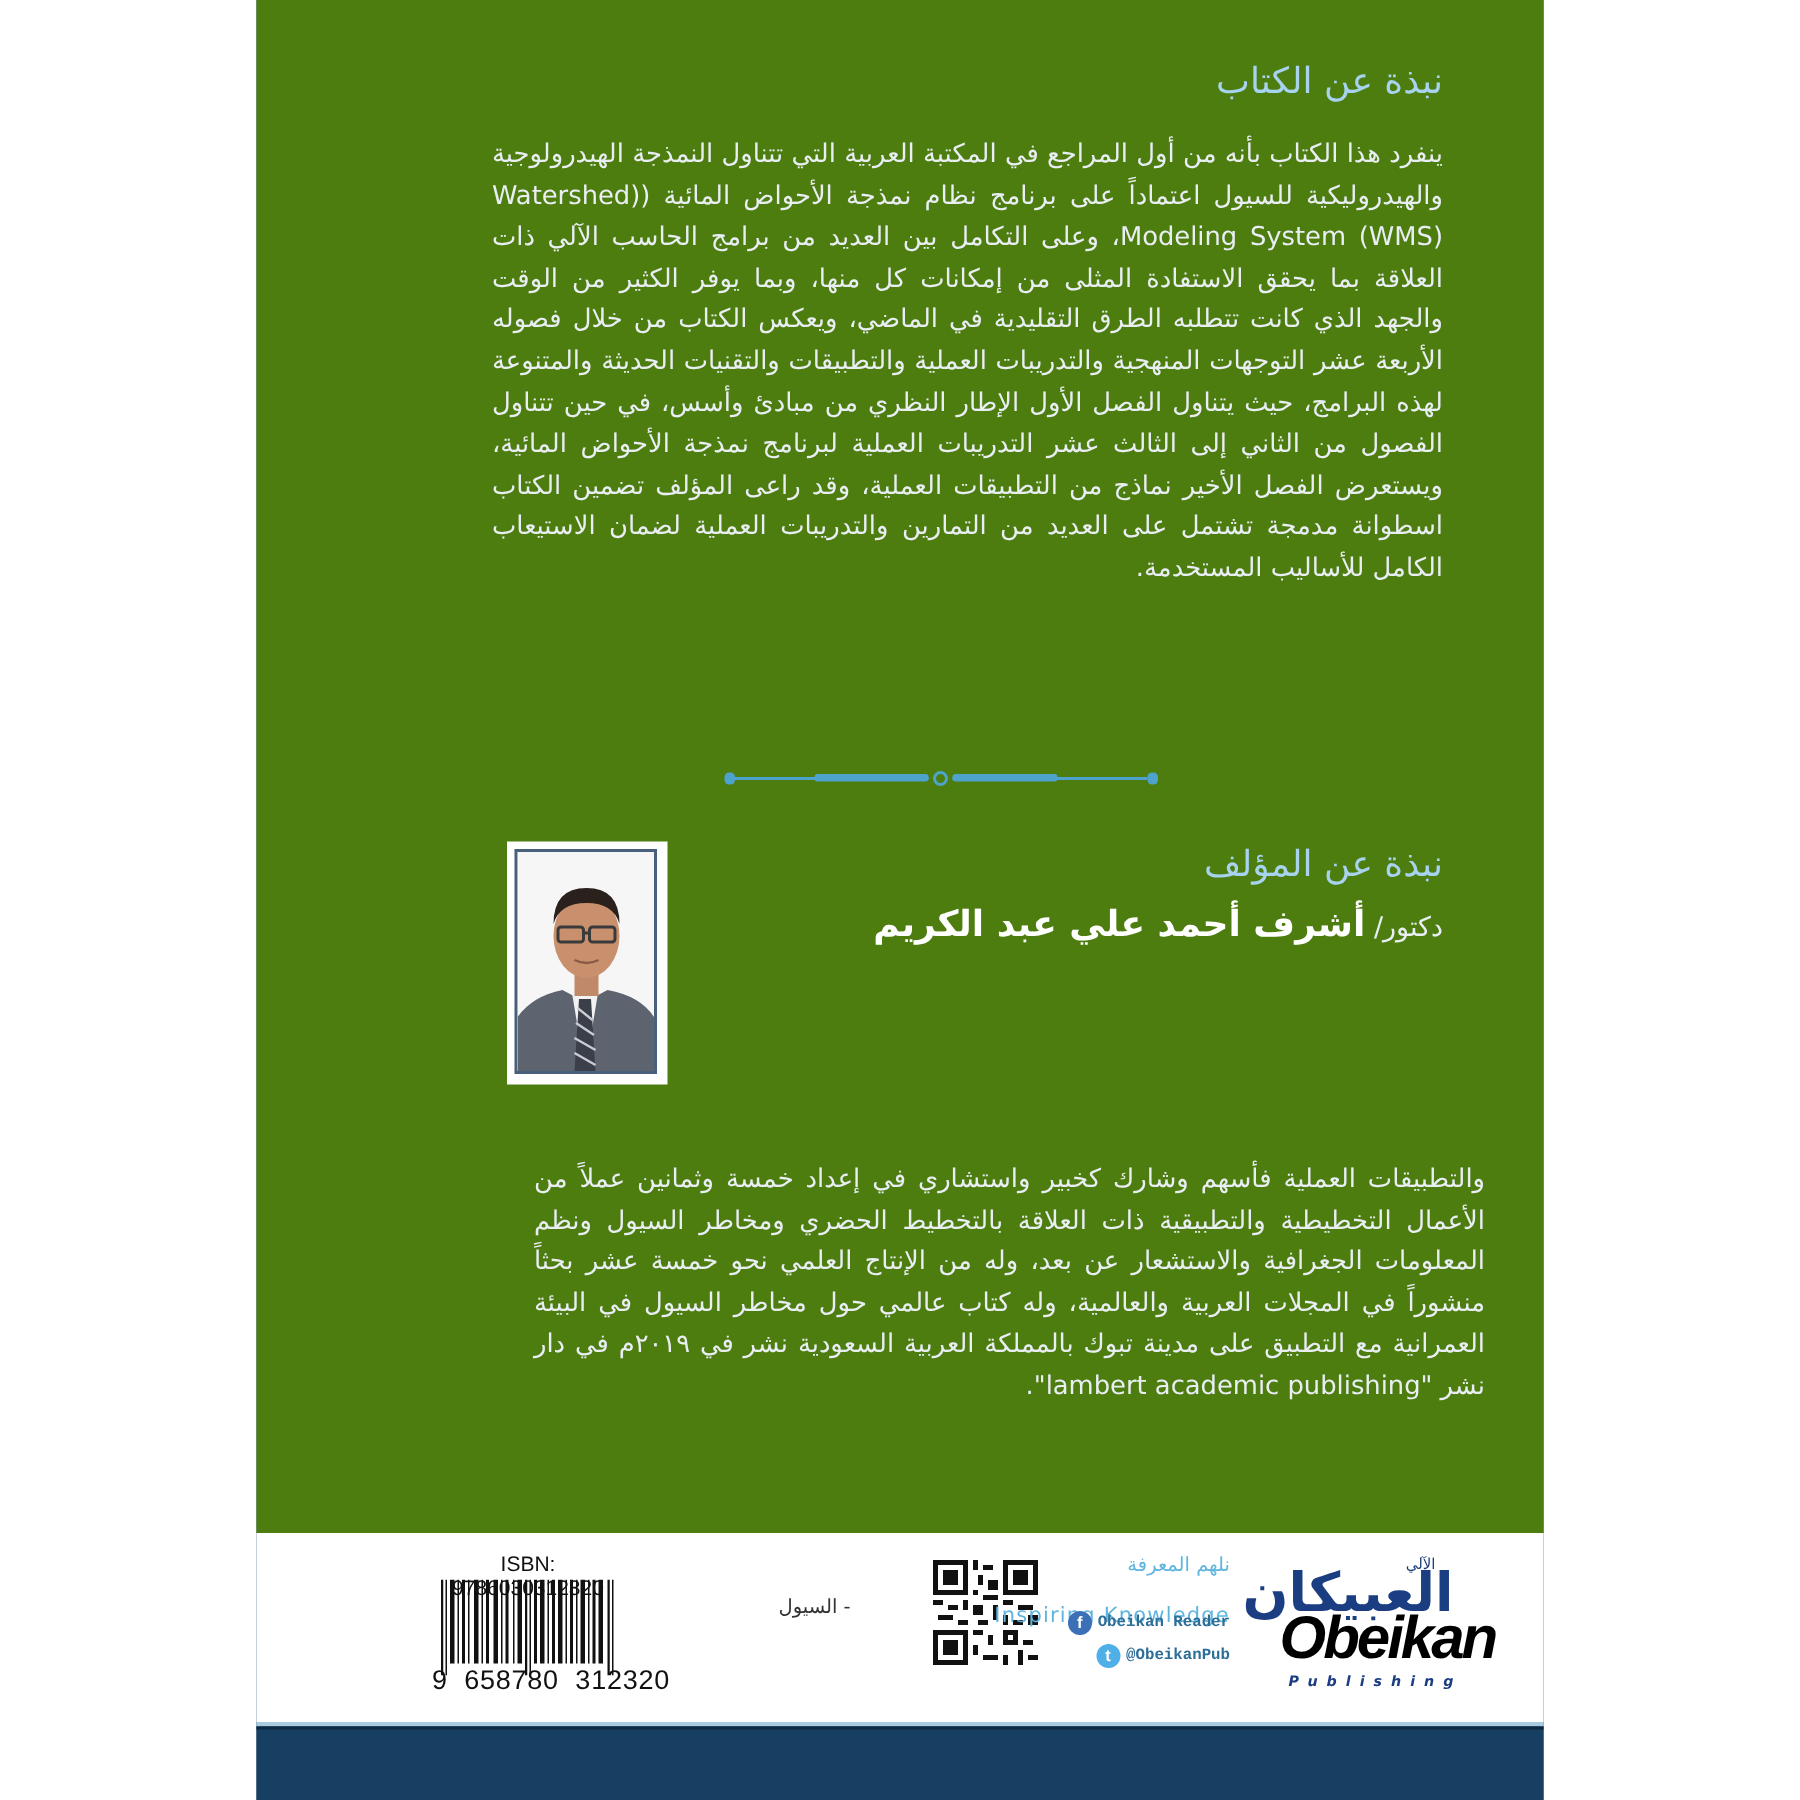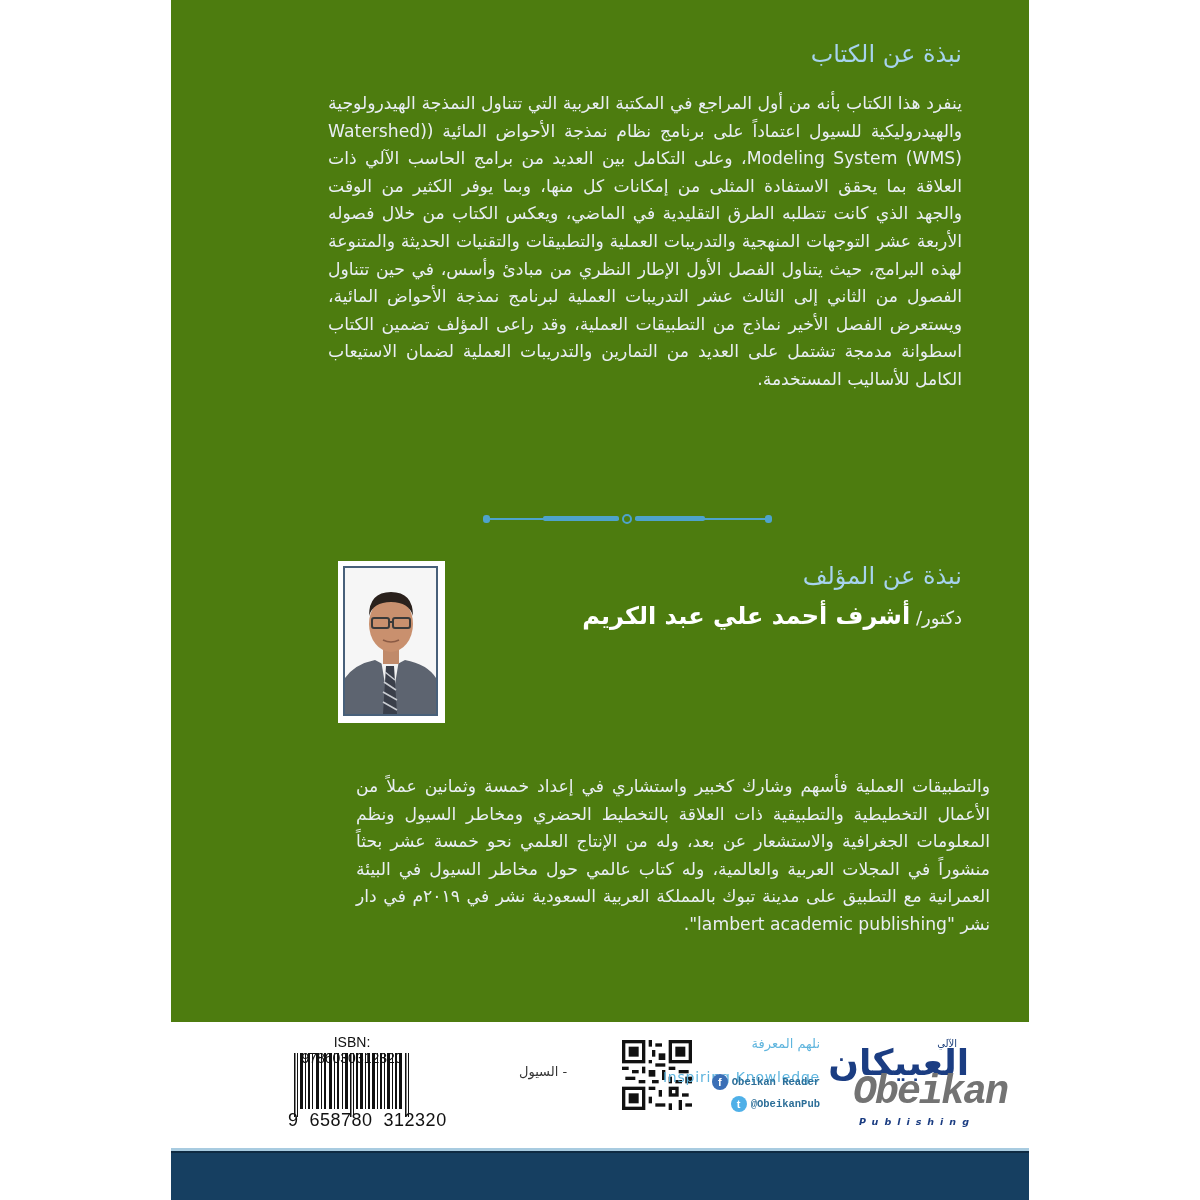--- a/index.html
+++ b/index.html
@@ -41,21 +41,21 @@
   .qr { position:absolute; left:451px; top:18px; width:70px; height:70px; }
   .social { position:absolute; left:541px; top:14px; width:112px; height:90px; }
   .social .tag-ar { position:absolute; right:4px; top:0; color:#5fb5de; font-size:13px; direction:rtl; white-space:nowrap; }
   .social .tag-en { position:absolute; right:4px; top:33px; color:#5fb5de; font-size:14px; letter-spacing:0.8px; white-space:nowrap;text-align:center; }
   .social .row { position:absolute; right:4px; display:flex; align-items:center; gap:4px; white-space:nowrap; }
   .social .row span.txt { color:#2c6e98; font-size:10.5px; font-weight:700; font-family:Liberation Mono, monospace; }
   .social .ico { width:16px; height:16px; border-radius:50%; display:inline-flex; align-items:center; justify-content:center; color:#fff; font-size:11px; font-weight:700; font-family:"Liberation Sans", sans-serif; }
   .logo { position:absolute; left:676px; top:14px; width:132px; height:96px; }
   .logo .ar-small { position:absolute; right:22px; top:2px; color:#1c3f7a; font-size:10px; direction:rtl; }
   .logo .ar-big { position:absolute; right:10px; top:6px; color:#1b3d82; font-size:36px; font-weight:700; direction:rtl; font-family:"DejaVu Sans", sans-serif; letter-spacing:-1px; }
-  .logo .en-big { position:absolute; left:6px; top:34px; color:#737373; font-size:40px; font-weight:700; font-style:italic; letter-spacing:-2px; font-family:Liberation Mono, monospace; }
+  .logo .en-big { position:absolute; left:6px; top:34px; color:#000000; font-size:40px; font-weight:700; font-style:italic; letter-spacing:-2px; font-family:Liberation Sans, sans-serif; }
   .logo .pub { position:absolute; left:12px; top:80px; color:#1b3d82; font-size:9.5px; font-weight:700; font-style:italic; letter-spacing:6px; font-family:"DejaVu Sans", sans-serif; }
 </style>
 </head>
 <body>
 
 <div class="cover">
   <div class="top">
 
     <div class="heading about-book-heading rtl">نبذة عن الكتاب</div>
     <div class="para about-book-text">

